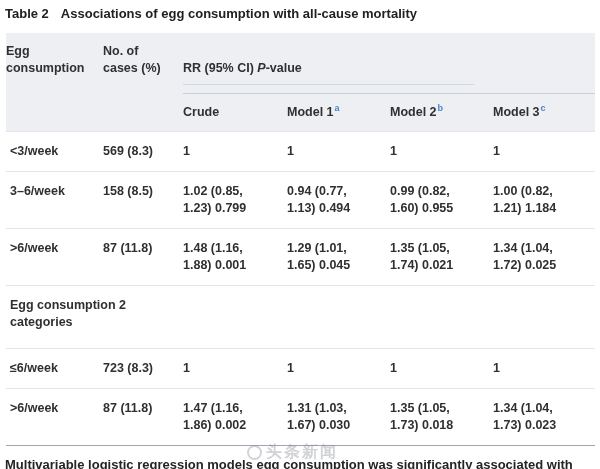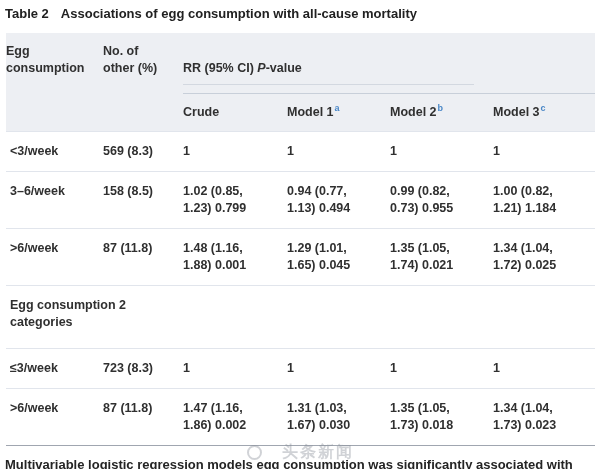--- a/index.html
+++ b/index.html
@@ -45,21 +45,21 @@
   }
   tbody td.first { padding-left:4px; }
   tbody tr.last td { border-bottom:1px solid #a0a6b0; }
   tr.section-row td { padding:11px 6px 17px 4px; }
   .footnote {
     margin:10px 5px 0 5px; font-size:13px; font-weight:700;
     line-height:1.4; color:#242424; white-space:pre-line;
   }
   .watermark {
     position:absolute; left:247px; top:442px;
-    display:flex; align-items:center; gap:20px;
+    display:flex; align-items:center; gap:4px;
     opacity:0.38; color:#868c96; font-weight:700;
     font-size:16px; letter-spacing:2px; pointer-events:none;
   }
   .wm-circle {
     width:15px; height:15px; border:2.5px solid #868c96;
     border-radius:50%; flex:0 0 auto;
   }
 </style>
 </head>
 <body>
@@ -77,21 +77,21 @@
         <col class="c3">
         <col class="c4">
         <col class="c5">
         <col class="c6">
     </colgroup>
     <thead>
       <tr>
         <th class="first" rowspan="2">Egg
 consumption</th>
         <th rowspan="2">No. of
-other (%)</th>
+cases (%)</th>
         <th class="spanner" colspan="4">
           <span class="spanner-inner"><span>RR (95% CI) </span><i>P</i><span>-value</span></span>
         </th>
       </tr>
       <tr class="models">
         <th><span>Crude</span><sup class="model-sup"></sup></th>
         <th><span>Model 1</span><sup class="model-sup">a</sup></th>
         <th><span>Model 2</span><sup class="model-sup">b</sup></th>
         <th><span>Model 3</span><sup class="model-sup">c</sup></th>
       </tr>
@@ -106,42 +106,42 @@
         <td>1</td>
       </tr>
       <tr>
         <td class="first">3–6/week</td>
         <td>158 (8.5)</td>
         <td>1.02 (0.85,
 1.23) 0.799</td>
         <td>0.94 (0.77,
 1.13) 0.494</td>
         <td>0.99 (0.82,
-0.73) 0.955</td>
+1.60) 0.955</td>
         <td>1.00 (0.82,
 1.21) 1.184</td>
       </tr>
       <tr>
         <td class="first">&gt;6/week</td>
         <td>87 (11.8)</td>
         <td>1.48 (1.16,
 1.88) 0.001</td>
         <td>1.29 (1.01,
 1.65) 0.045</td>
         <td>1.35 (1.05,
 1.74) 0.021</td>
         <td>1.34 (1.04,
 1.72) 0.025</td>
       </tr>
       <tr class="section-row">
         <td colspan="6">Egg consumption 2
 categories</td>
       </tr>
       <tr>
-        <td class="first">≤3/week</td>
+        <td class="first">≤6/week</td>
         <td>723 (8.3)</td>
         <td>1</td>
         <td>1</td>
         <td>1</td>
         <td>1</td>
       </tr>
       <tr class="last">
         <td class="first">&gt;6/week</td>
         <td>87 (11.8)</td>
         <td>1.47 (1.16,

